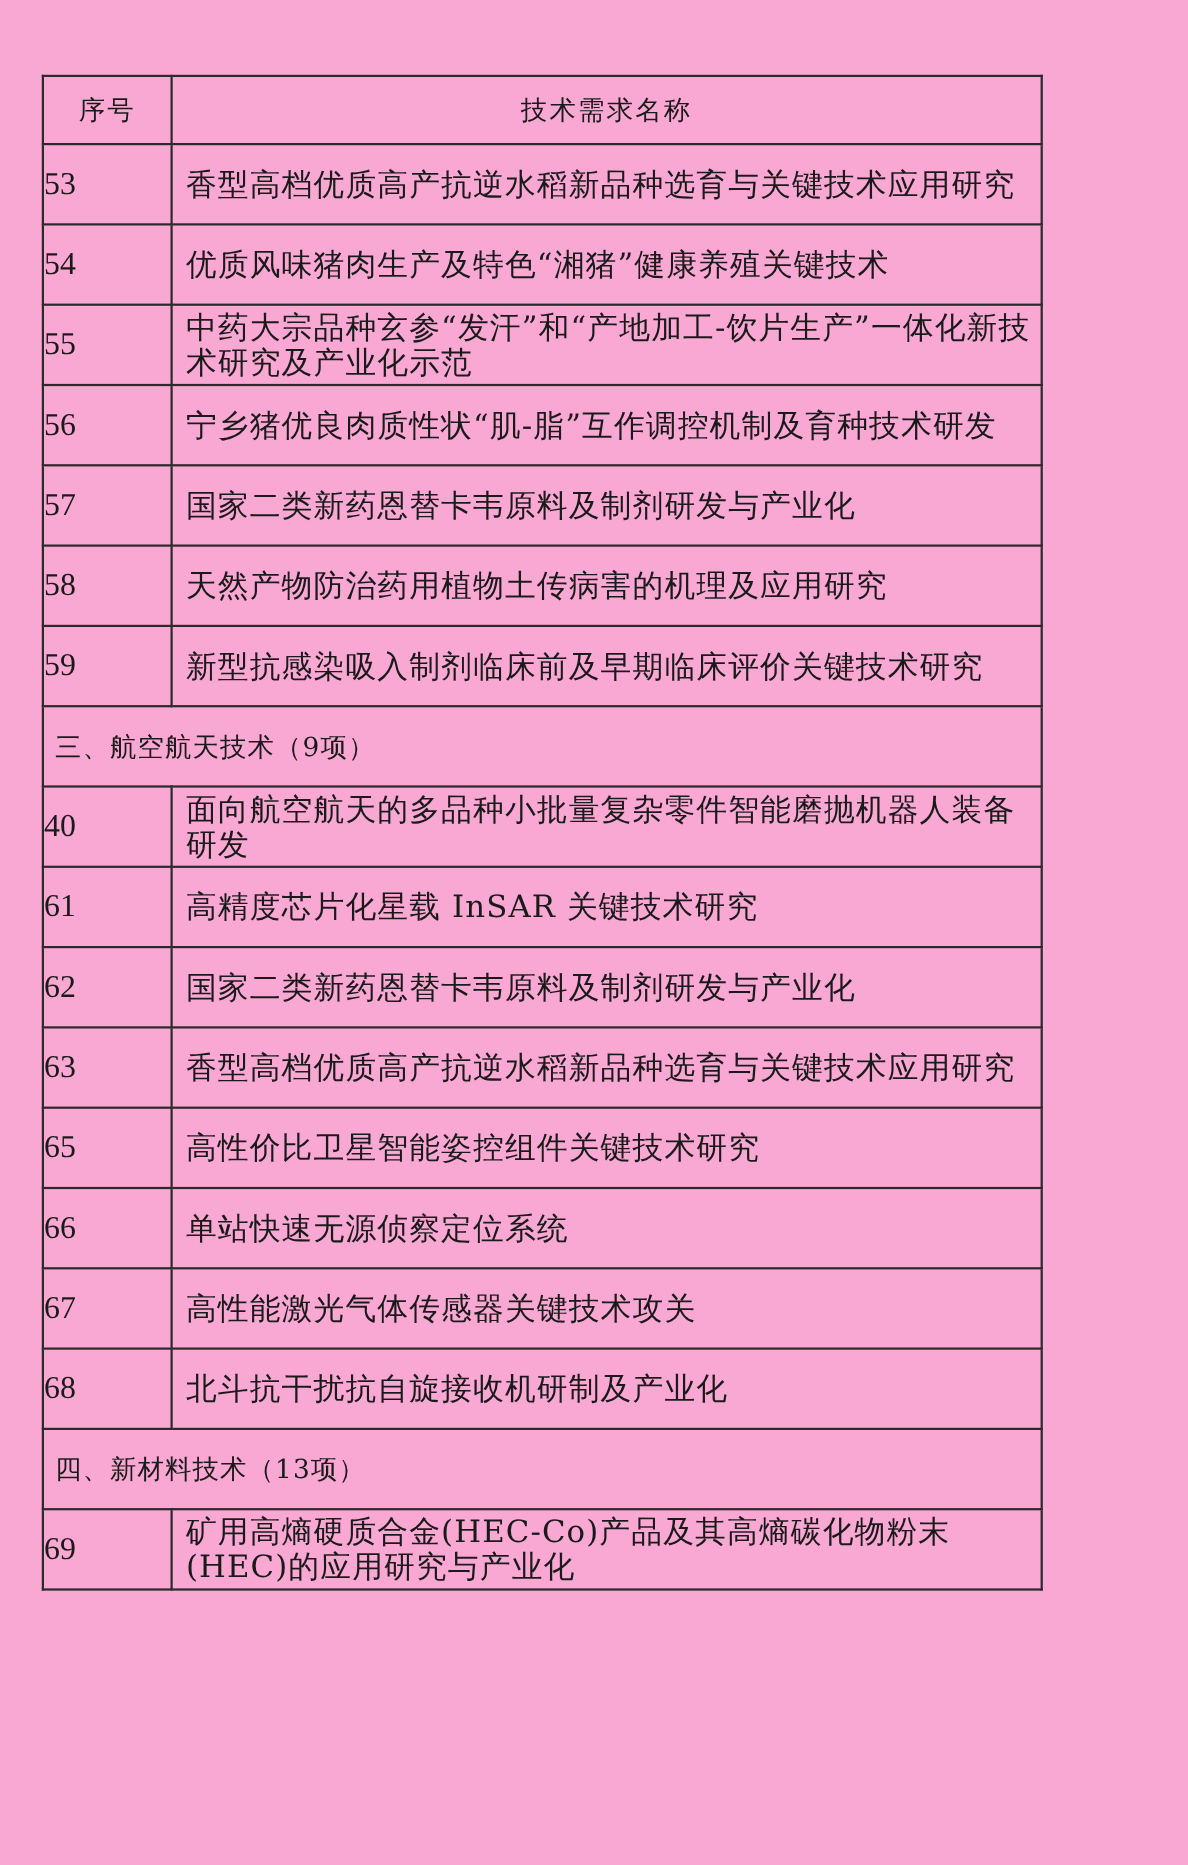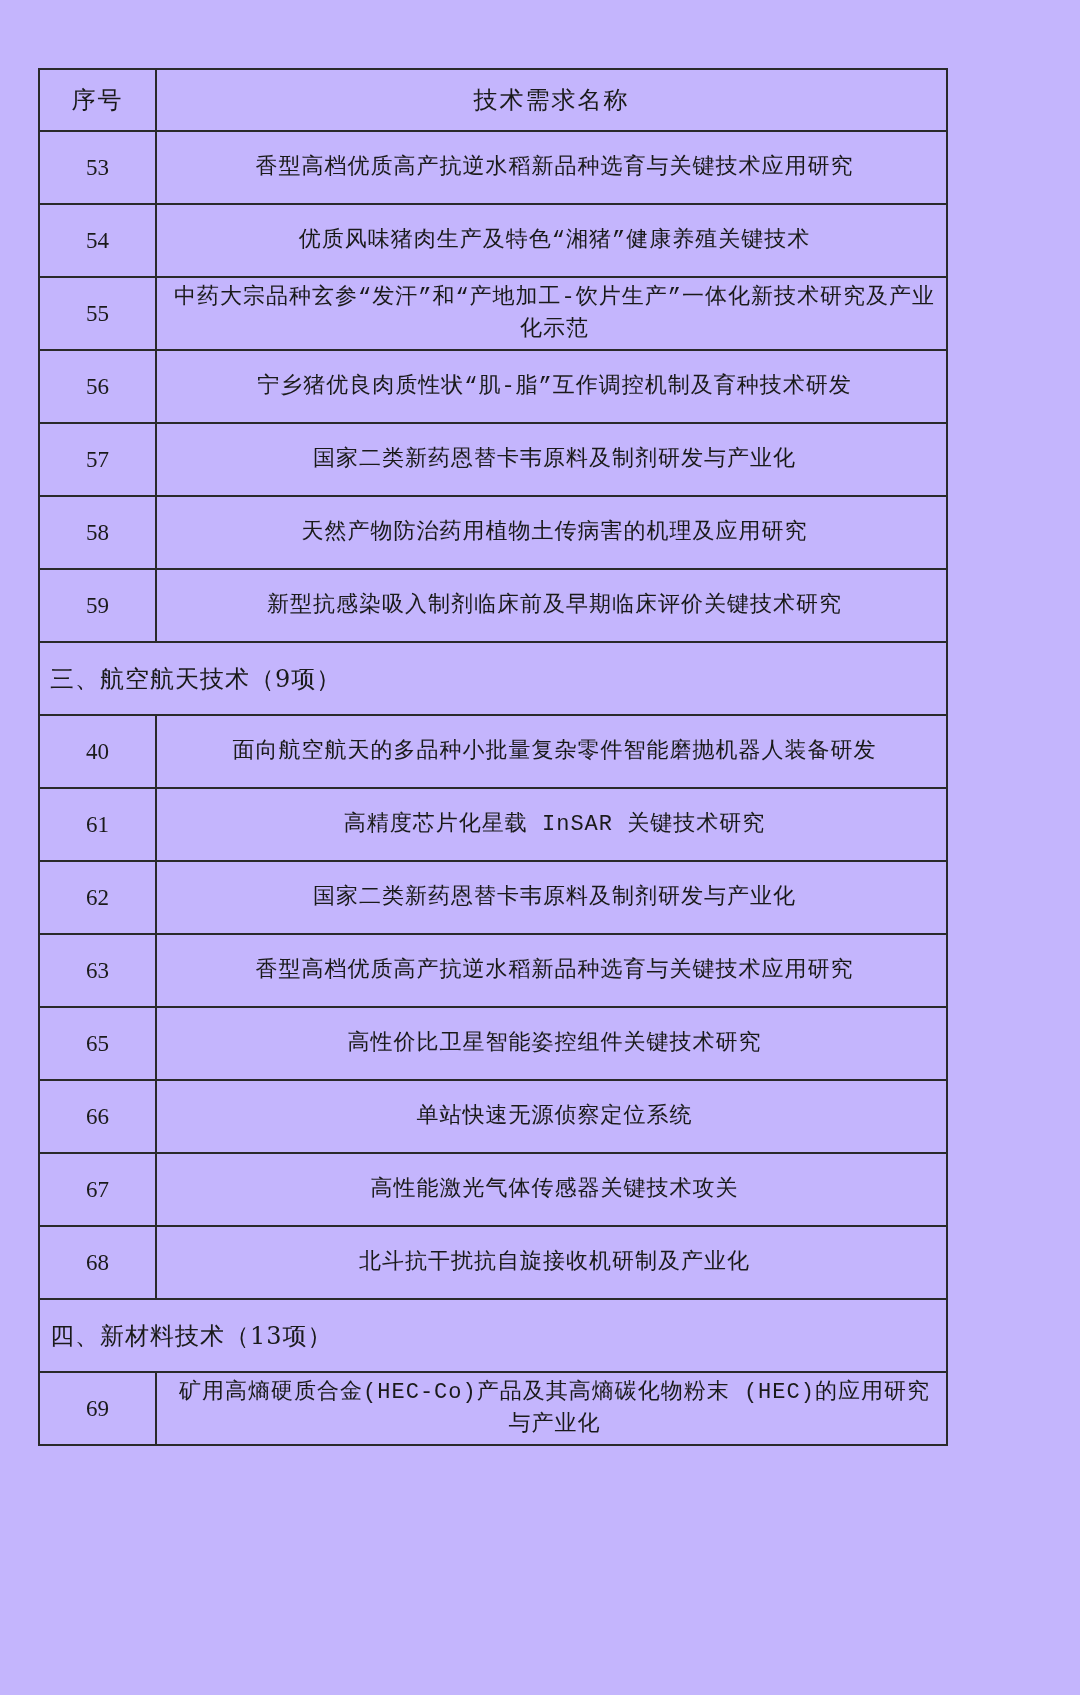--- a/index.html
+++ b/index.html
@@ -1,31 +1,31 @@
 <!DOCTYPE html>
 <html><head>
   <meta charset="utf-8">
   <style>
     html, body { margin: 0; padding: 0; background: #ffffff; }
     body { width: 1080px; height: 1695px; position: relative; overflow: hidden;
            font-family: "DejaVu Serif", "Liberation Serif", serif; color: #1a1a1a; }
-    .page { position: absolute; left: 0; top: 0; width: 1080px; height: 1695px; background: #c4b5fd; }
+    .page { position: absolute; left: 0; top: 0; width: 1080px; height: 1695px; background: #f9a8d4; }
     table.doc-table {
       position: absolute; left: 38px; top: 68px; width: 908px;
       border-collapse: collapse; table-layout: fixed;
     }
     table.doc-table td, table.doc-table th {
       border: 2px solid #2a2a2a; padding: 0; vertical-align: middle;
     }
     col.c-num { width: 117px; }
     col.c-name { width: 791px; }
     th { font-weight: normal; font-size: 24px; height: 60px; text-align: center; letter-spacing: 2px; }
-    td.num { text-align: center; font-size: 23px; font-family: "Liberation Serif", "DejaVu Serif", serif; }
-    td.name { text-align: center; padding-left: 12px !important; padding-right: 6px !important;
-              font-size: 22px; line-height: 32px; letter-spacing: 1px; font-family: Liberation Mono, monospace; }
+    td.num { font-size: 29px; font-family: "Liberation Serif", "DejaVu Serif", serif; }
+    td.name { text-align: left; padding-left: 12px !important; padding-right: 6px !important;
+              font-size: 28px; line-height: 32px; letter-spacing: 1px; }
     tr.row td { height: 71px; }
     tr.row.tall td.name { line-height: 32px; }
     tr.section td { height: 71px; font-size: 24px; padding-left: 10px !important; letter-spacing: 1px; }
   </style>
 </head>
 <body>
 
 <div class="page">
   <table class="doc-table">
     <colgroup>

